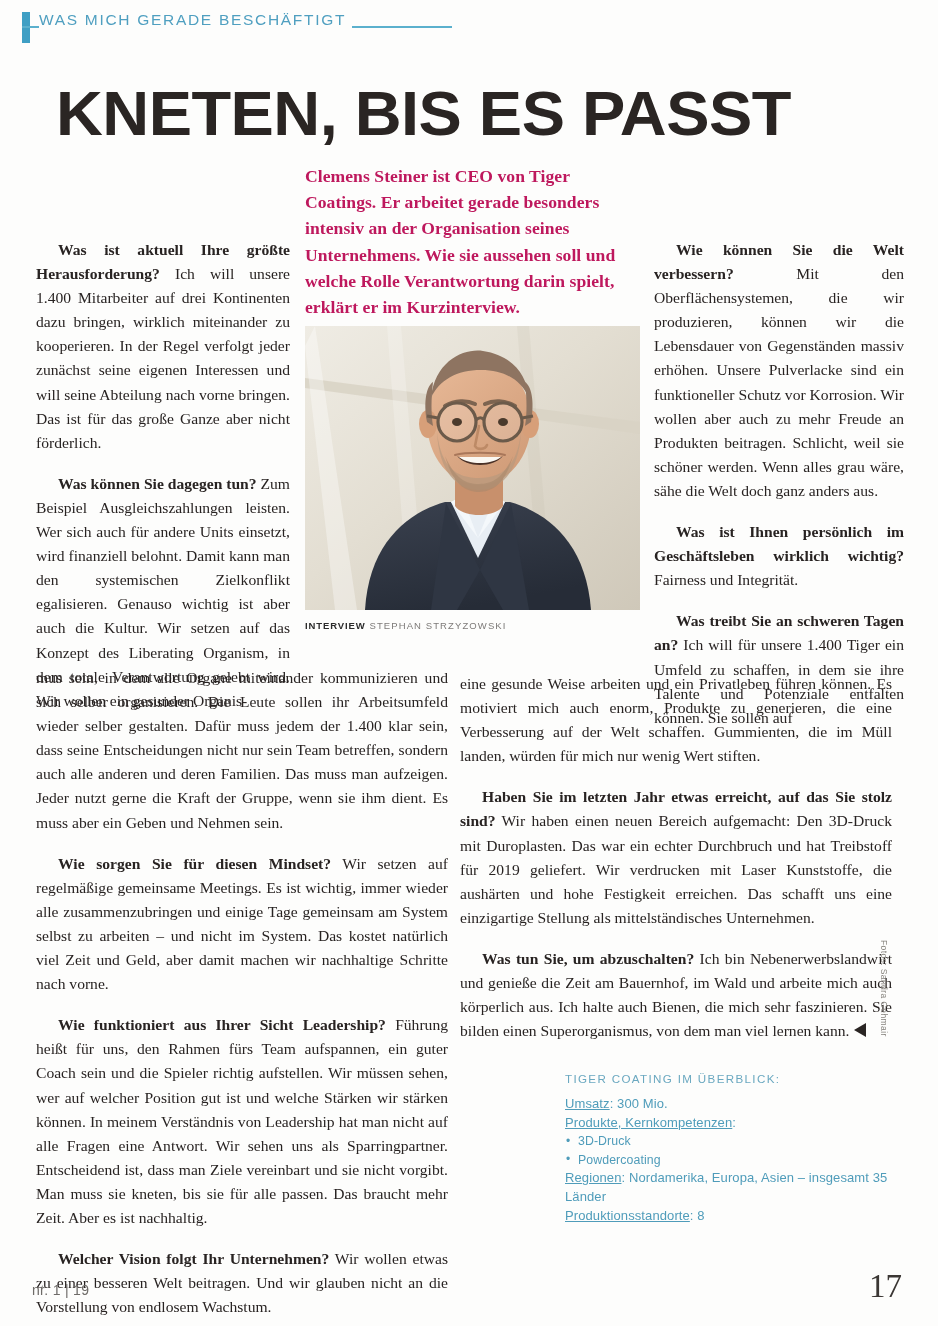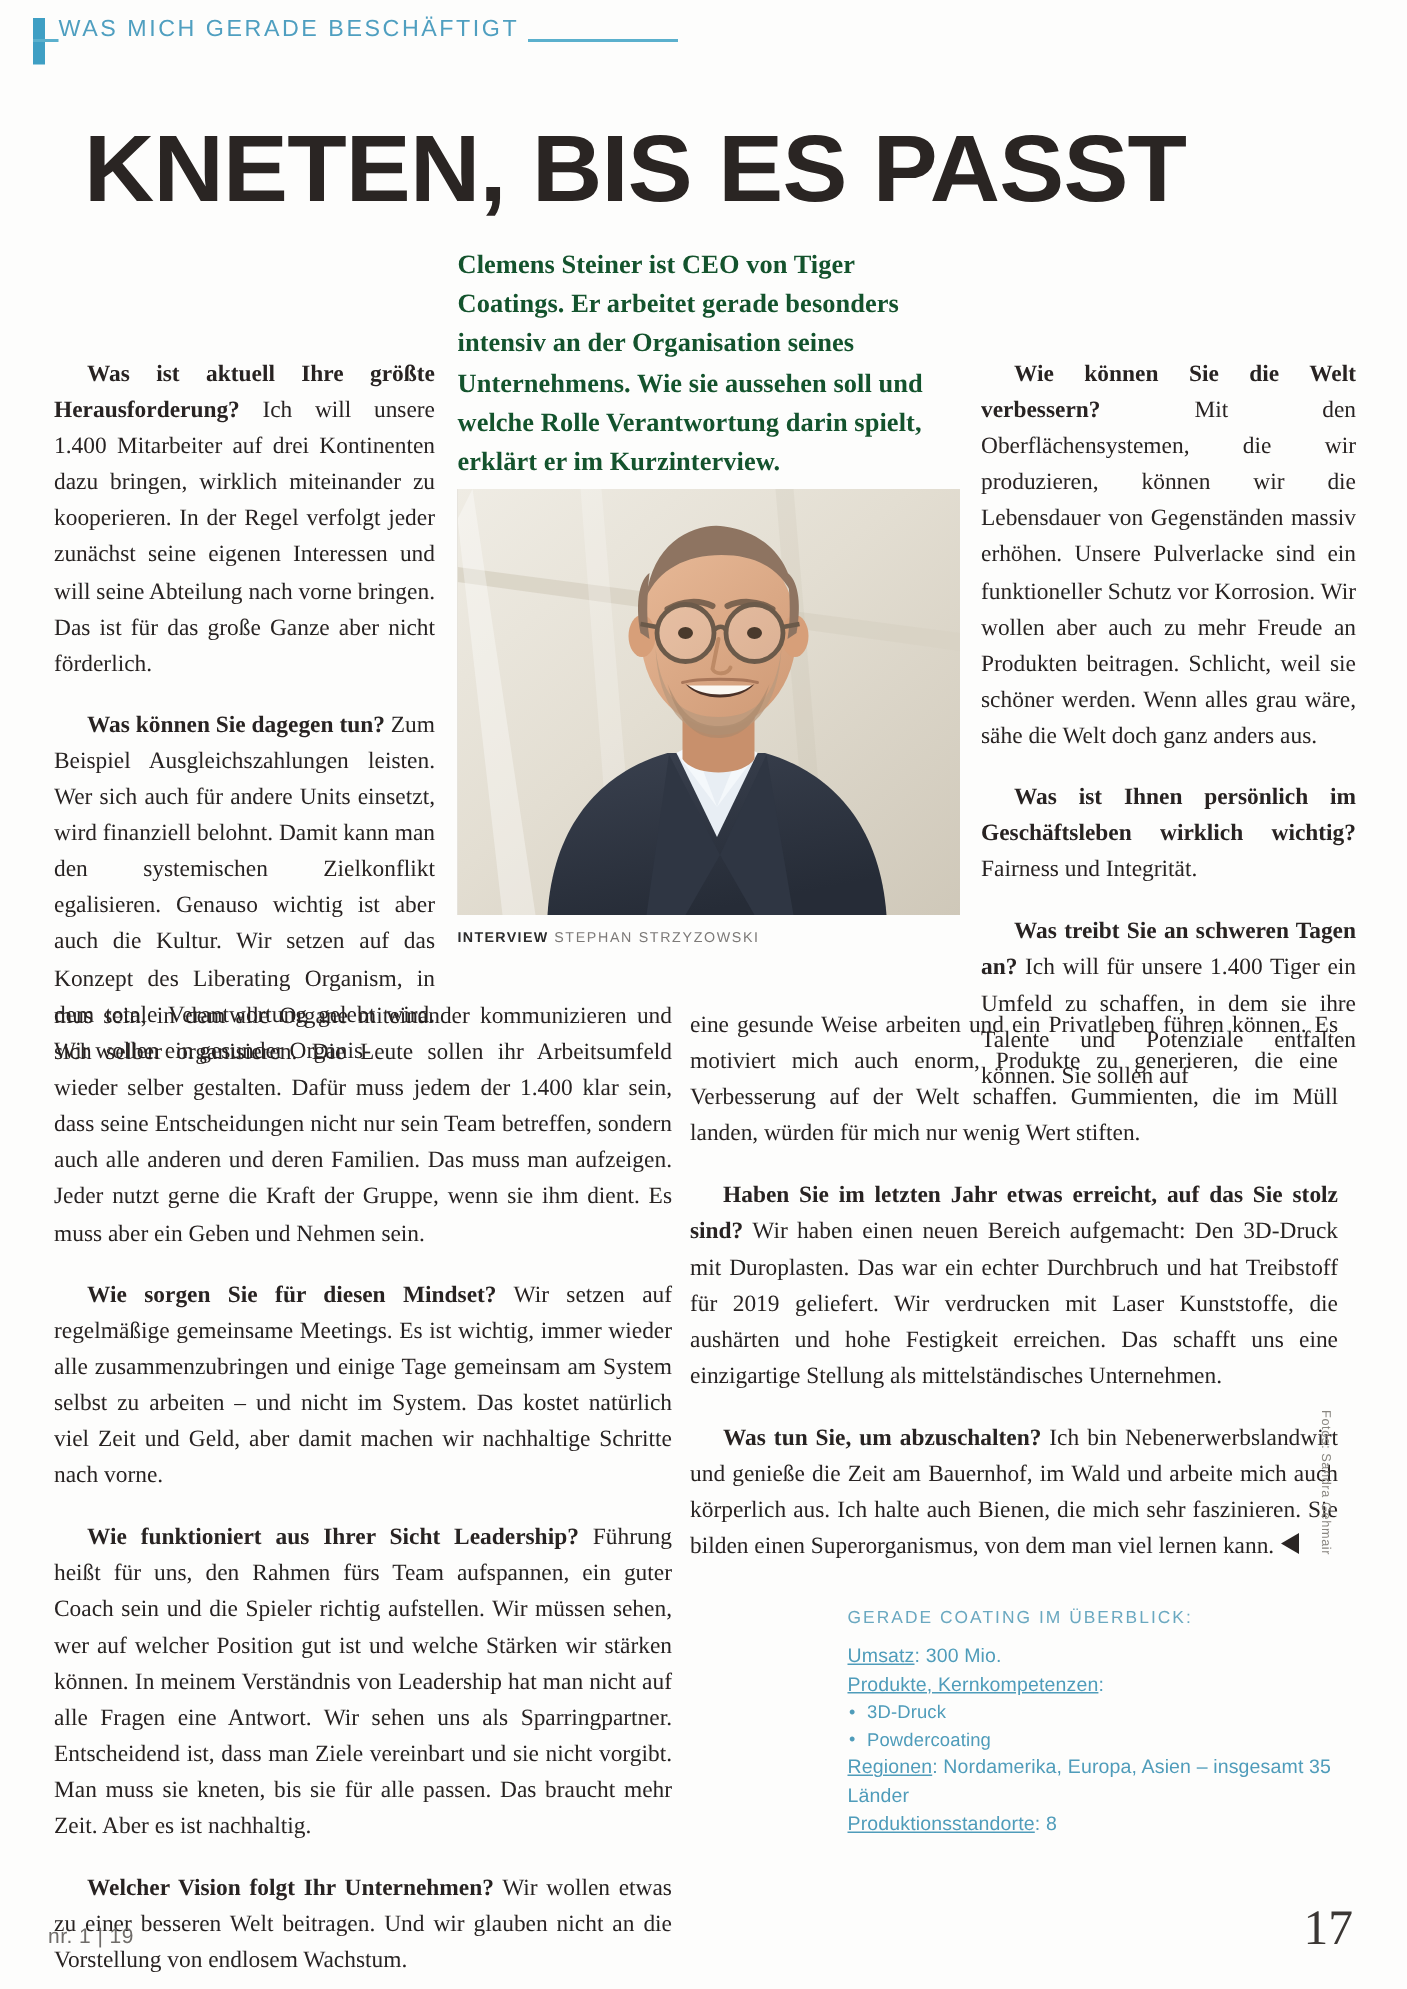--- a/index.html
+++ b/index.html
@@ -68,21 +68,21 @@
 
   
   .lead {
     position: absolute;
     left: 305px; top: 163px;
     width: 338px;
     font-family: "Liberation Serif", serif;
     font-weight: bold;
     font-size: 17.6px;
     line-height: 26.2px;
-    color: #14532d;
+    color: #be185d;
     letter-spacing: 0.05px;
   }
 
   
   .photo {
     position: absolute;
     left: 305px; top: 326px;
     width: 335px; height: 284px;
     overflow: hidden;
     background: #cfc9bd;
@@ -309,21 +309,21 @@
     </div>
   <div class="col" id="col-right-wide">
       <p class="noindent"><span>eine gesunde Weise arbeiten und ein Privatleben führen können. Es motiviert mich auch enorm, Produkte zu generieren, die eine Verbesserung auf der Welt schaffen. Gummienten, die im Müll landen, würden für mich nur wenig Wert stiften.</span></p>
       <p><b>Haben Sie im letzten Jahr etwas erreicht, auf das Sie stolz sind?</b><span> Wir haben einen neuen Bereich aufgemacht: Den 3D-Druck mit Duroplasten. Das war ein echter Durchbruch und hat Treibstoff für 2019 geliefert. Wir verdrucken mit Laser Kunststoffe, die aushärten und hohe Festigkeit erreichen. Das schafft uns eine einzigartige Stellung als mittelständisches Unternehmen.</span></p>
       <p><b>Was tun Sie, um abzuschalten?</b><span> Ich bin Nebenerwerbslandwirt und genieße die Zeit am Bauernhof, im Wald und arbeite mich auch körperlich aus. Ich halte auch Bienen, die mich sehr faszinieren. Sie bilden einen Superorganismus, von dem man viel lernen kann.</span><span class="endmark"></span></p>
     </div>
 
   <div class="side-credit">Fotos: Sandra Gehmair</div>
 
   <div class="factbox">
-    <div class="fb-title">GERADE COATING IM ÜBERBLICK:</div>
+    <div class="fb-title">TIGER COATING IM ÜBERBLICK:</div>
     <div class="fb-line"><span class="fb-key">Umsatz</span><span>: 300 Mio.</span></div>
     <div class="fb-line"><span class="fb-key">Produkte, Kernkompetenzen</span><span>:</span></div>
     <ul id="fb-bullets">
         <li><span>3D-Druck</span></li>
         <li><span>Powdercoating</span></li>
       </ul>
     <div class="fb-line"><span class="fb-key">Regionen</span><span>: Nordamerika, Europa, Asien – insgesamt 35 Länder</span></div>
     <div class="fb-line"><span class="fb-key">Produktionsstandorte</span><span>: 8</span></div>
   </div>
 

